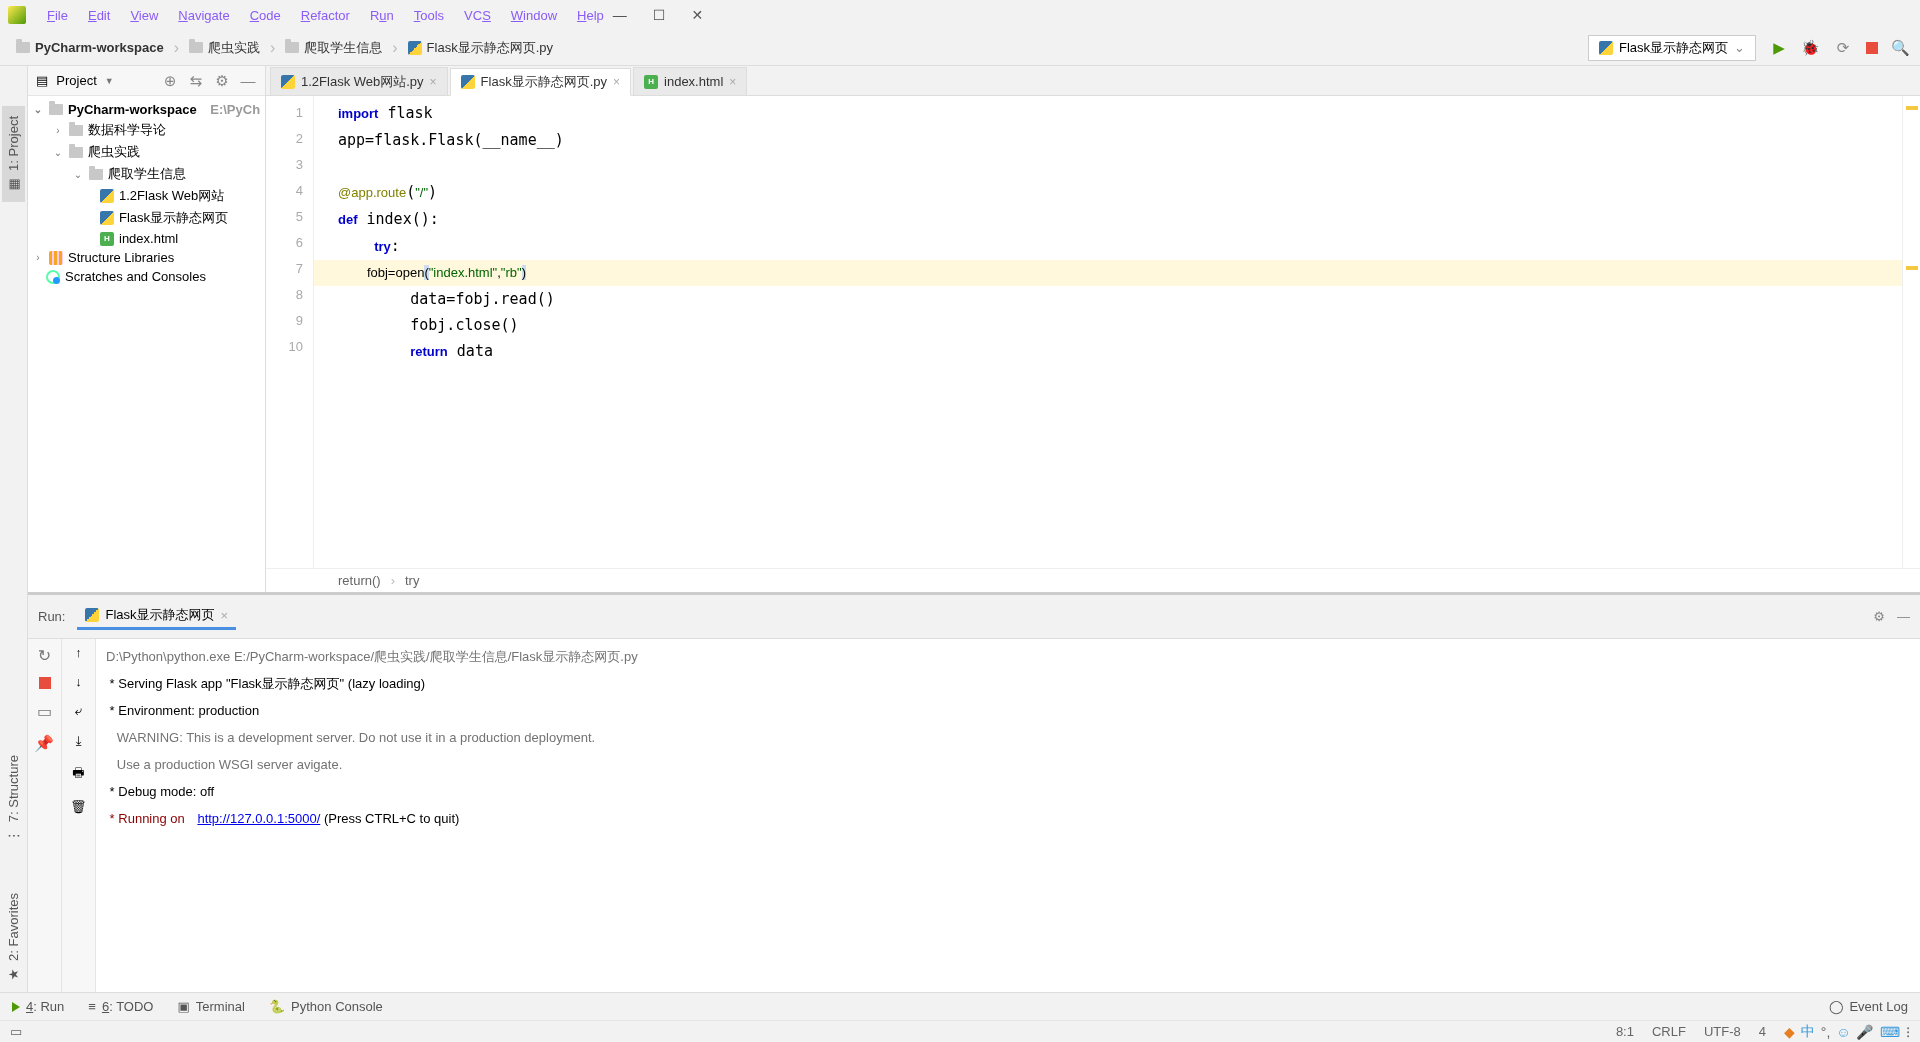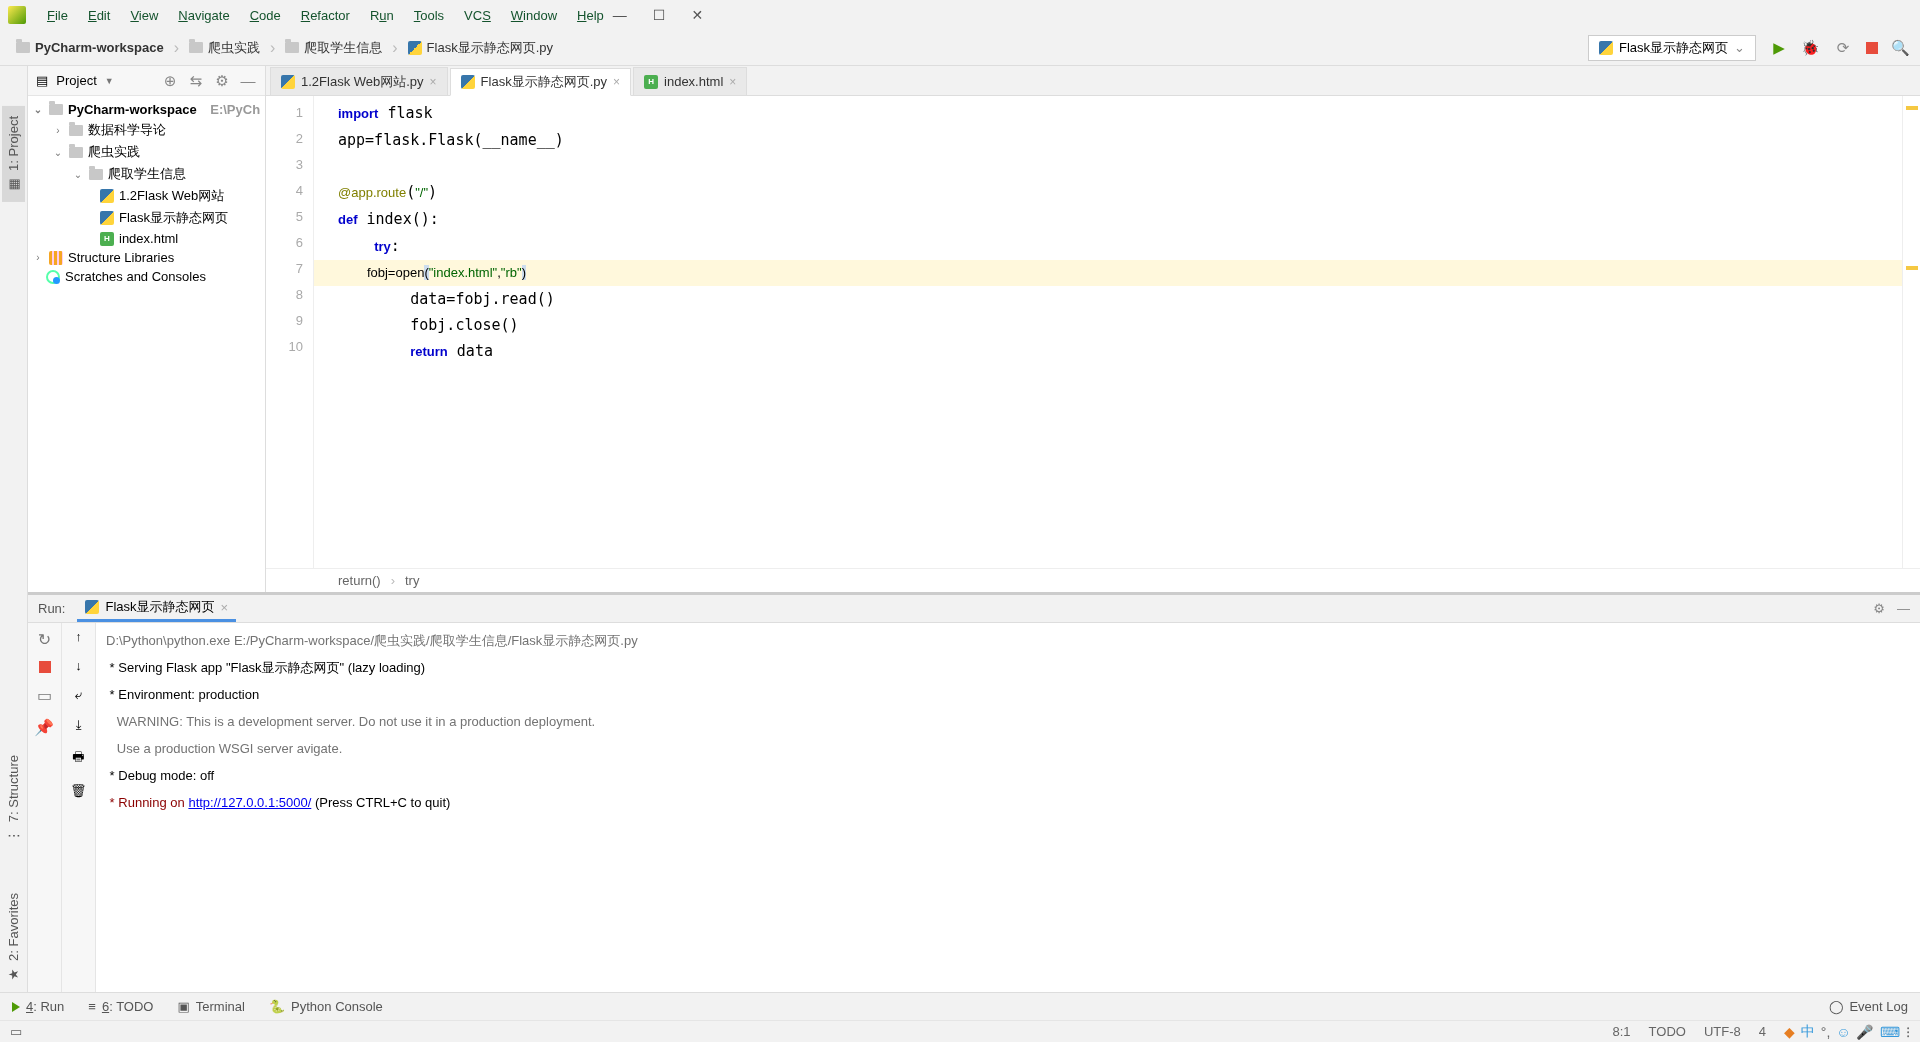--- a/index.html
+++ b/index.html
@@ -1,20 +1,20 @@
 <!DOCTYPE html>
 <html><head>
 <meta charset="utf-8">
 <style>
 * { margin:0; padding:0; box-sizing:border-box; font-family:"Segoe UI",Arial,sans-serif; font-size:13px; }
 body { background:#f2f2f2; width:1920px; height:1042px; overflow:hidden; display:flex; flex-direction:column; }
 .titlebar { height:30px; display:flex; align-items:center; padding:0 8px; background:#f2f2f2; }
 .titlebar .logo { width:18px; height:18px; background:linear-gradient(135deg,#fce94f,#4e9a06); margin-right:12px; border-radius:2px; }
 .menubar { display:flex; gap:2px; }
-.menubar span { padding:4px 9px; cursor:pointer; color:#14532d; }
+.menubar span { padding:4px 9px; cursor:pointer; color:#8b5cf6; }
 .menubar span u { text-decoration:underline; }
 .title-text { flex:1; text-align:center; color:#888; font-size:13px; }
 .win-controls { display:flex; gap:26px; padding-right:10px; color:#555; }
 .win-controls span { cursor:pointer; font-size:14px; }
 
 .toolbar { height:36px; display:flex; align-items:center; background:#f2f2f2; border-bottom:1px solid #ddd; padding:0 10px; }
 .breadcrumbs { display:flex; align-items:center; gap:4px; color:#333; }
 .breadcrumbs .crumb { display:flex; align-items:center; gap:5px; padding:2px 6px; cursor:pointer; }
 .breadcrumbs .sep { color:#bbb; font-size:16px; }
 .folder-icon { width:14px; height:11px; background:#c8c8c8; border-radius:1px; display:inline-block; position:relative; }
@@ -61,34 +61,34 @@
 .code .dec { color:#808000; }
 .code .str { color:#006400; }
 .code .hl-line { background:#fff8dc; display:block; margin-left:-24px; padding-left:24px; margin-right:-100px; }
 .code .sel { background:#cde; }
 .minimap { width:18px; background:#fff; border-left:1px solid #eee; position:relative; }
 .minimap .warn { position:absolute; right:2px; width:12px; height:4px; background:#f5c842; }
 .breadcrumb-bar { height:24px; border-top:1px solid #eee; display:flex; align-items:center; padding-left:72px; gap:10px; color:#666; font-size:13px; }
 .breadcrumb-bar .sep2 { color:#bbb; }
 
 .run-panel { height:400px; border-top:3px solid #ccc; display:flex; flex-direction:column; background:#fff; }
-.run-header { height:28px; background:#f2f2f2; border-bottom:1px solid #ddd; display:flex; align-items:center; padding:0 10px; gap:12px; }
+.run-header { height:44px; background:#f2f2f2; border-bottom:1px solid #ddd; display:flex; align-items:center; padding:0 10px; gap:12px; }
 .run-header .title { color:#555; }
 .run-tab { display:flex; align-items:center; gap:6px; padding:3px 8px; border-bottom:3px solid #4a90e2; color:#000; }
 .run-header .spacer { flex:1; }
 .run-body { flex:1; display:flex; overflow:hidden; }
 .run-tools { width:34px; background:#f7f7f7; border-right:1px solid #e5e5e5; display:flex; flex-direction:column; align-items:center; padding-top:6px; gap:12px; }
 .run-tools .rt { width:20px; height:20px; display:flex; align-items:center; justify-content:center; color:#777; cursor:pointer; font-size:16px; }
 .run-tools .rt.red { width:12px; height:12px; background:#e74c3c; }
 .run-tools2 { width:34px; background:#f7f7f7; border-right:1px solid #e5e5e5; display:flex; flex-direction:column; align-items:center; padding-top:6px; gap:14px; }
 .console { flex:1; padding:4px 10px; font-family:Consolas,monospace; font-size:15px; line-height:26px; white-space:pre; color:#000; overflow:auto; }
 .console .path { color:#737373; }
 .console .star { color:#8b0000; }
 .console .warn-t { color:#737373; }
-.console a { color:#0000ee; text-decoration:underline; }
+.console a { color:#0000ee; text-decoration:underline;margin-left:9px; }
 
 .bottom-bar { height:28px; background:#f2f2f2; border-top:1px solid #ddd; display:flex; align-items:center; padding:0 12px; gap:24px; color:#555; }
 .bottom-bar .btab { display:flex; align-items:center; gap:6px; cursor:pointer; }
 .bottom-bar .btab .u { text-decoration:underline; }
 .bottom-bar .spacer { flex:1; }
 .play-tri { width:0;height:0;border-left:8px solid #4e9a06;border-top:5px solid transparent;border-bottom:5px solid transparent;display:inline-block; }
 
 .status-bar { height:22px; background:#f2f2f2; border-top:1px solid #e5e5e5; display:flex; align-items:center; padding:0 10px; gap:18px; color:#666; font-size:12px; }
 .status-bar .spacer{flex:1;}
 .tray { display:flex; gap:6px; align-items:center; }
@@ -330,21 +330,21 @@
   <span class="btab">▣ <span>Terminal</span></span>
   <span class="btab">🐍 <span>Python Console</span></span>
   <span class="spacer"></span>
   <span class="btab">◯ <span>Event Log</span></span>
 </div>
 
 <div class="status-bar">
   <span>▭</span>
   <span class="spacer"></span>
   <span>8:1</span>
-  <span>TODO</span>
+  <span>CRLF</span>
   <span>UTF-8</span>
   <span>4</span>
   <div class="tray">
     <span style="color:#e67e22">◆</span>
     <span style="color:#3498db">中</span>
     <span>°,</span>
     <span style="color:#3498db">☺</span>
     <span style="color:#3498db">🎤</span>
     <span style="color:#3498db">⌨</span>
     <span>⁝</span>

